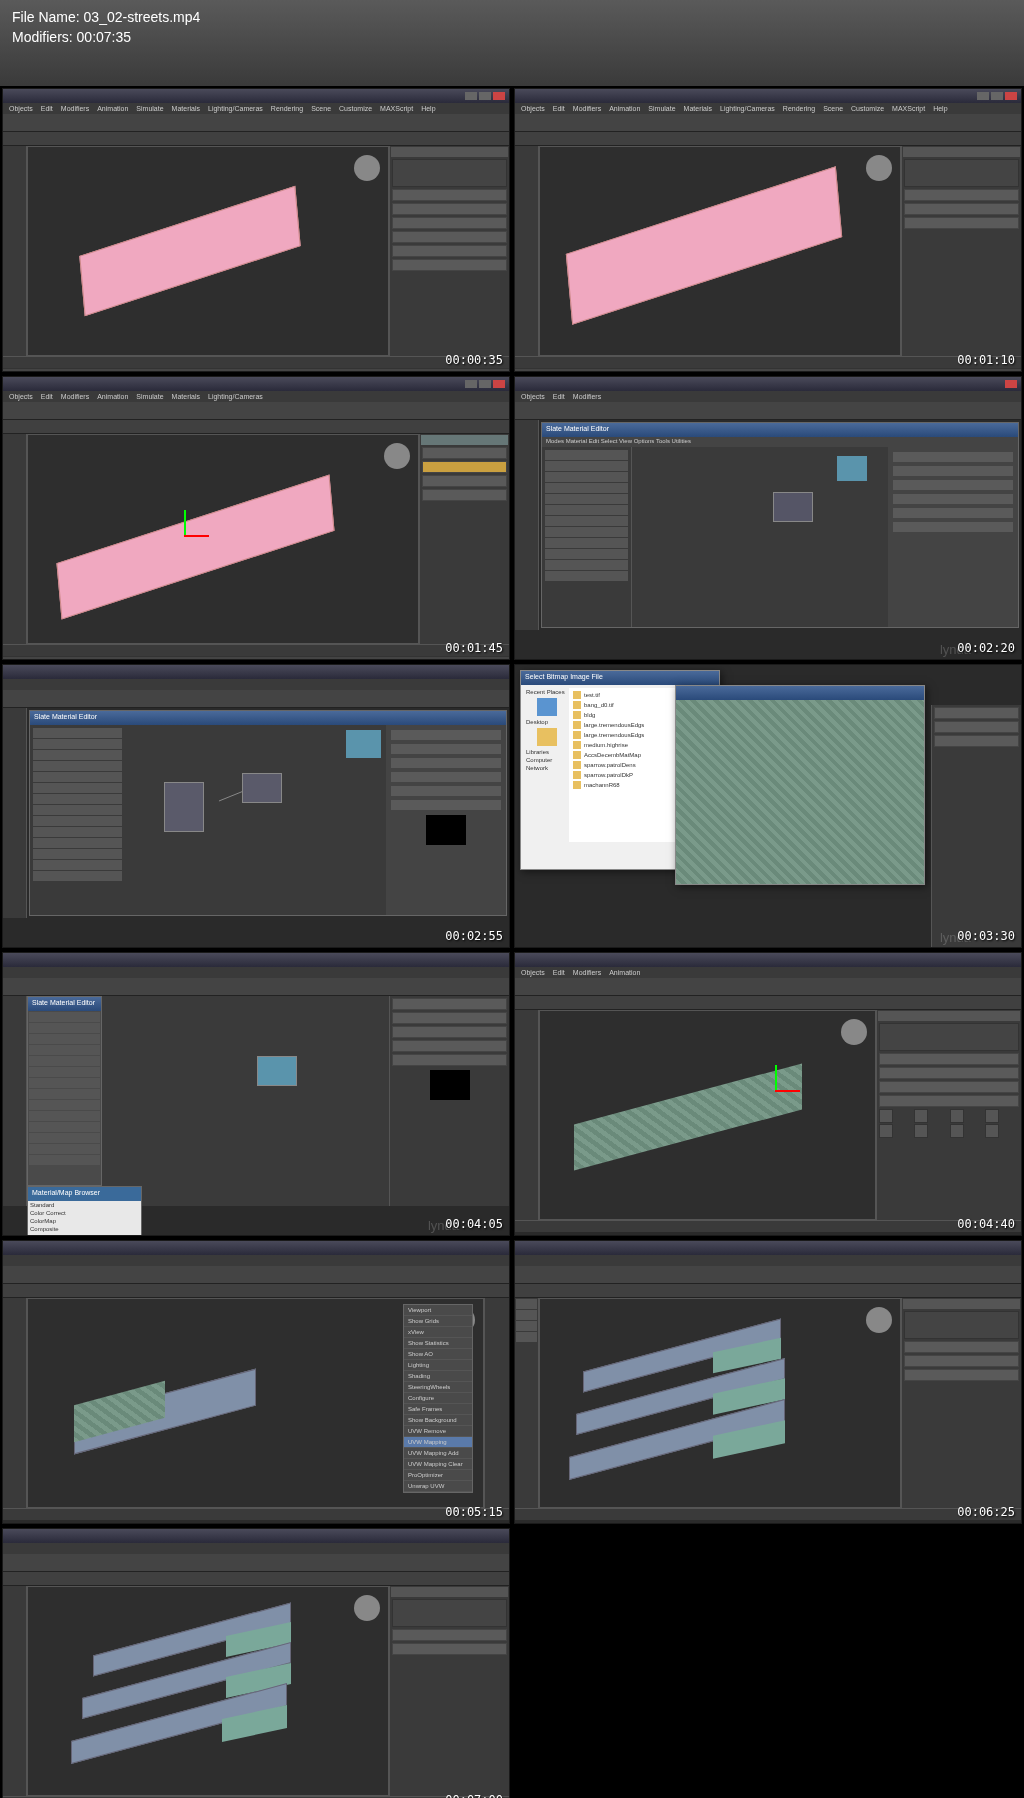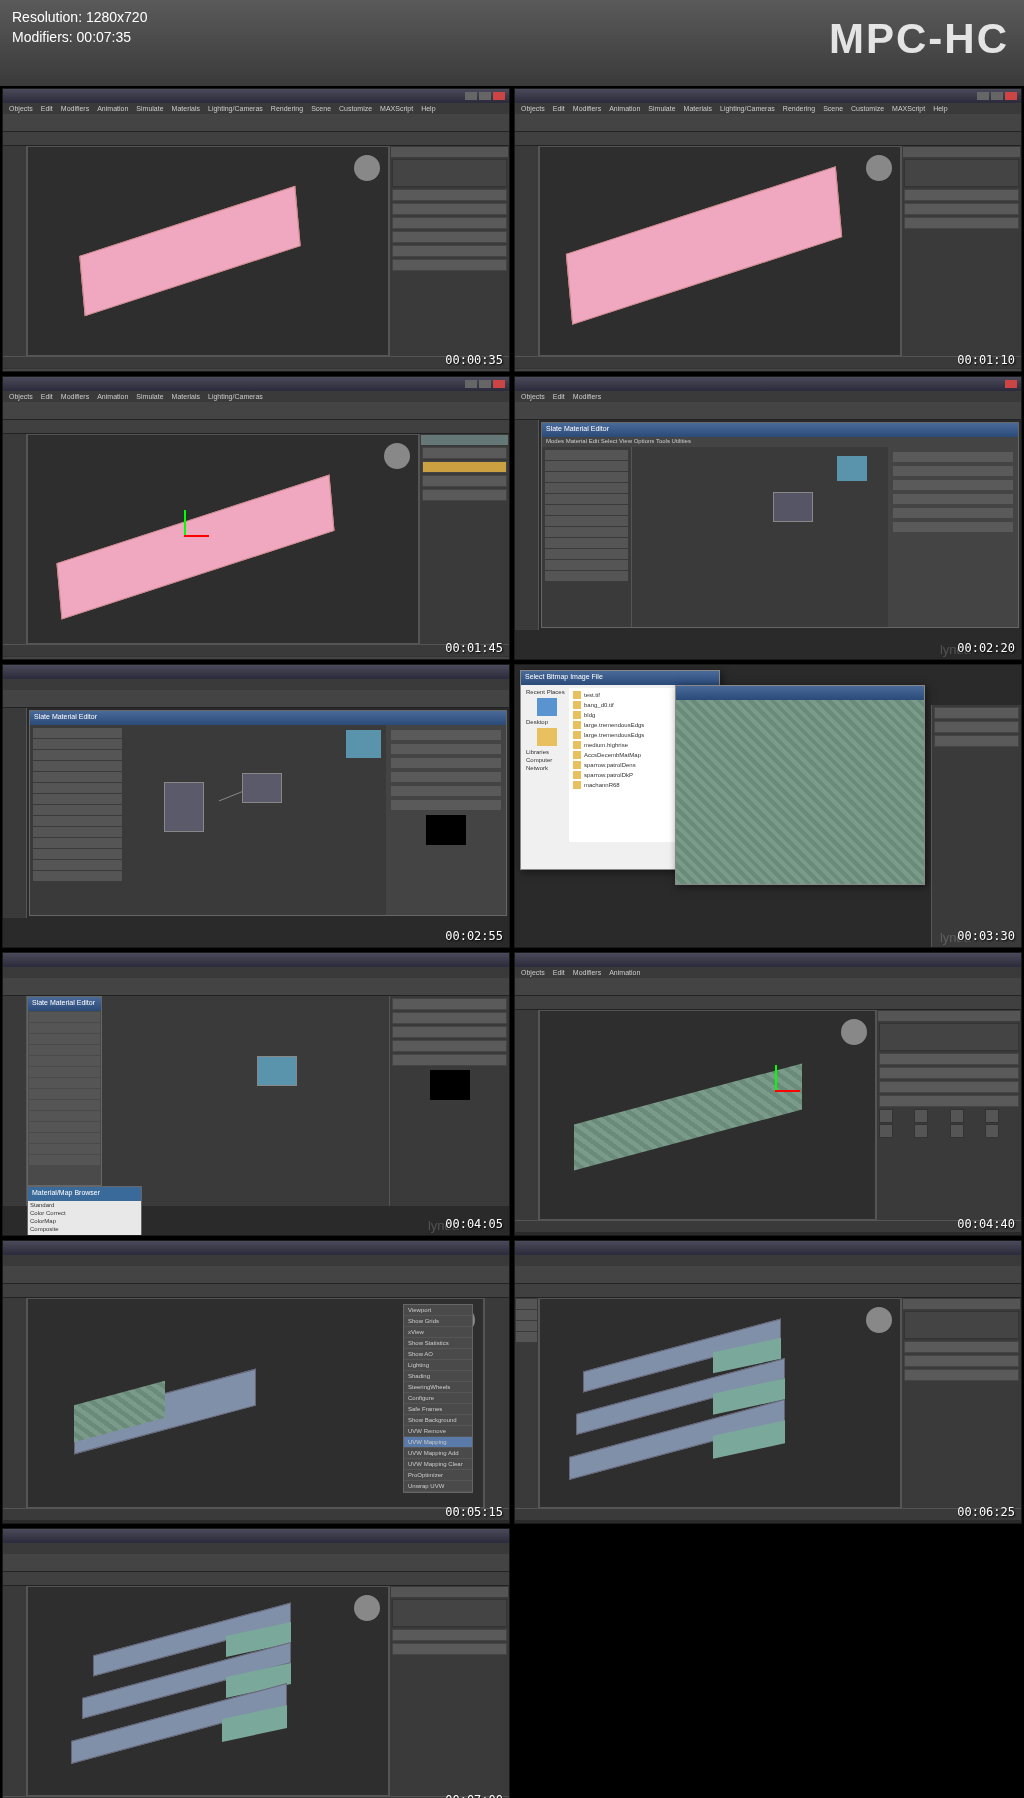--- a/index.html
+++ b/index.html
@@ -47,24 +47,23 @@
 .gizmo::after { content: ''; position: absolute; width: 2px; height: 25px; background: #0f0; top: -25px; }
 .texture-area { position: absolute; background: repeating-linear-gradient(45deg, #7a9a8a, #7a9a8a 4px, #6a8a7a 4px, #6a8a7a 8px); }
 .side-left { width: 24px; background: #3a3a3a; border-right: 1px solid #555; }
 .checker { background: repeating-conic-gradient(#5a6a5a 0 90deg, #4a5a4a 0 180deg); background-size: 20px 20px; }
 </style>
 </head>
 <body>
 
 <div class="header">
   <div class="header-info">
-    <div><span>Resolution:</span> <span>1280x720</span></div>
+    <div><span>File Name:</span> <span>03_02-streets.mp4</span></div>
     <div><span>Modifiers:</span> <span>00:07:35</span></div>
   </div>
-  <div class="header-logo">MPC-HC</div>
 </div>
 
 <div class="grid">
 
 <div class="thumb">
   <div class="app-bar">
     <div class="app-title"></div>
     <div class="win-btns">
           <div class="win-btn"></div>
           <div class="win-btn"></div>

